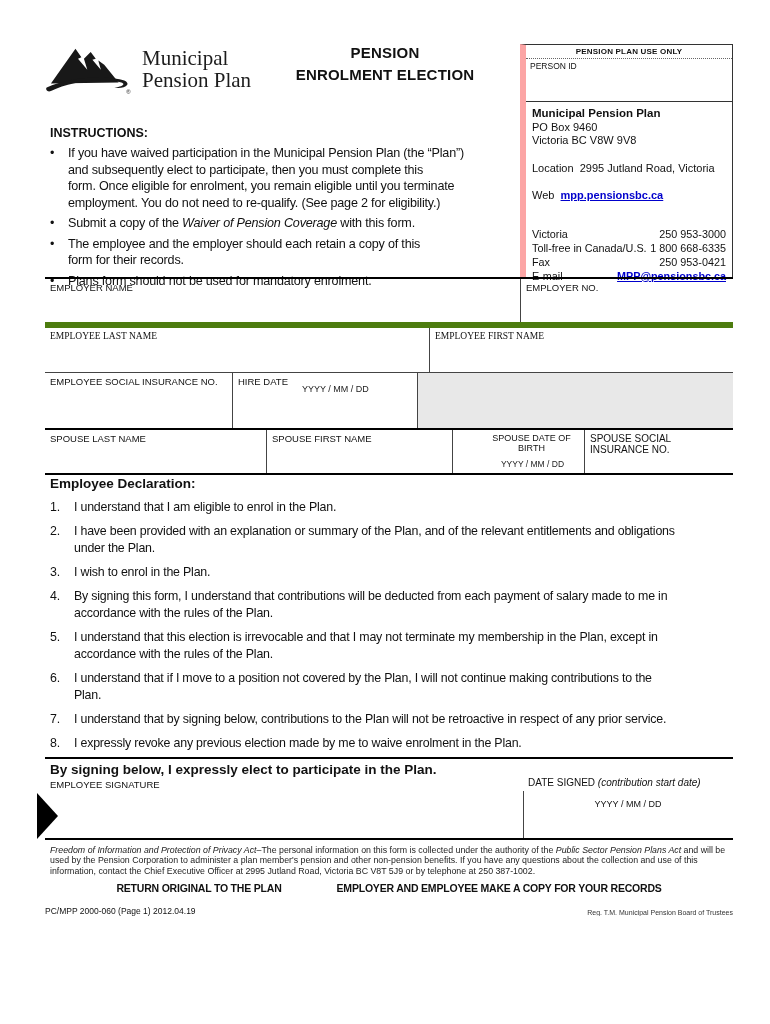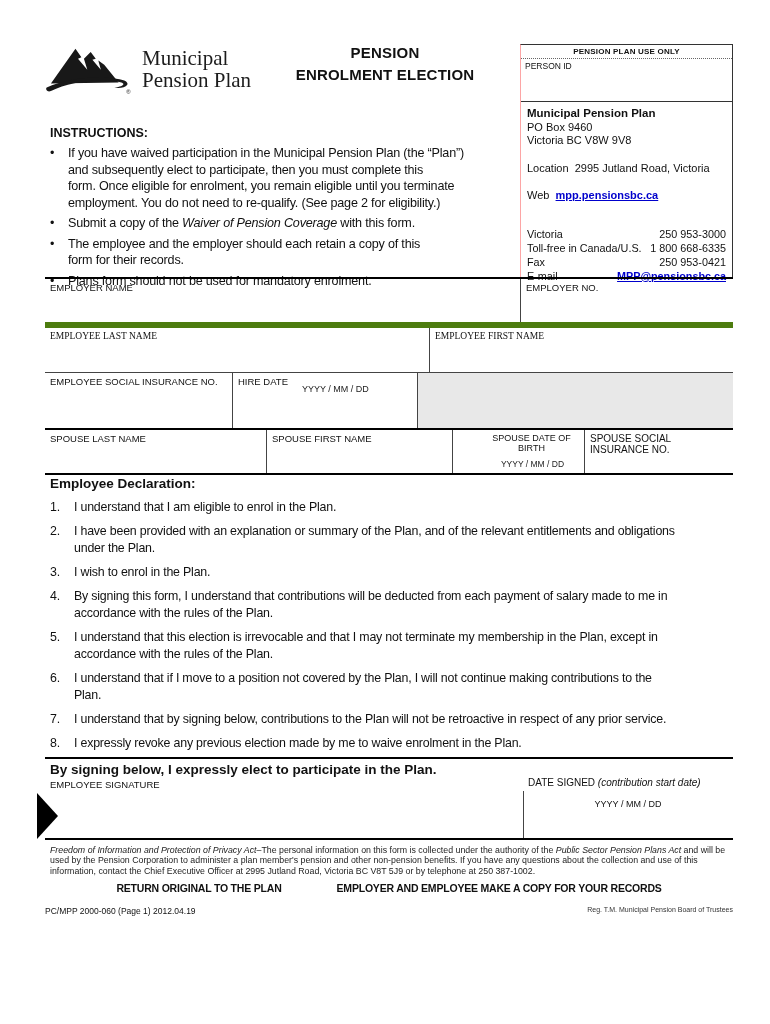--- a/index.html
+++ b/index.html
@@ -7,21 +7,21 @@
         font-family:"Liberation Sans",sans-serif;color:#111;overflow:hidden;}
 
   
   .logo{position:absolute;left:45px;top:40px;display:flex;align-items:center;gap:9px;}
   .logo svg{display:block;}
   .logo-text{font-family:"Liberation Serif",serif;font-size:21px;line-height:22px;color:#1c1c1c;}
   .title{position:absolute;left:250px;top:42px;width:270px;text-align:center;
          font-weight:bold;font-size:15px;line-height:22px;letter-spacing:.2px;}
 
   .usebox{position:absolute;left:520px;top:44px;width:213px;height:233px;
-          border-left:1px solid #fca5a5;border-right:1px solid #333;border-top:1px solid #333;
+          border-left:6px solid #fca5a5;border-right:1px solid #333;border-top:1px solid #333;
           box-sizing:border-box;}
   .usebox .strip{border-bottom:1px dotted #666;text-align:center;font-size:8px;font-weight:bold;
                  padding:2px 0;letter-spacing:.2px;}
   .usebox .pid{height:40px;font-size:8.5px;padding:2px 0 0 4px;border-bottom:1px solid #333;}
   .addr{padding:5px 6px 0 6px;font-size:11px;line-height:13.5px;}
   .addr .org{font-weight:bold;font-size:11.5px;} .sp10{height:10px;} .sp14{height:14px;}
   .link{color:#0000cc;font-weight:bold;text-decoration:underline;}
   .phone-row{display:flex;justify-content:space-between;font-size:10.8px;line-height:14px;}
 
   
@@ -65,21 +65,21 @@
   .sigvline{position:absolute;left:478px;top:32px;bottom:0;width:1px;background:#444;}
   .datesigned{position:absolute;left:483px;top:18px;font-size:10px;}
   .datesigned i{font-size:10px;}
   .dateformat{position:absolute;left:483px;top:40px;width:200px;text-align:center;font-size:9px;}
 
   
   .privacy{position:absolute;left:50px;top:845px;width:684px;font-size:8.8px;line-height:10.4px;color:#222;}
   .boldrow{position:absolute;left:45px;top:882px;width:688px;display:flex;justify-content:center;gap:55px;
            font-weight:bold;font-size:10.5px;letter-spacing:-.2px;}
   .footrow{position:absolute;left:45px;top:906px;width:688px;display:flex;justify-content:space-between;
-           align-items:flex-start;}
+           align-items:flex-end;}
   .footrow .fleft{font-size:8.5px;}
   .footrow .fright{font-size:7px;color:#333;}
 </style>
 </head>
 <body>
 
 <div class="page">
 
   <div class="logo">
     <span>

